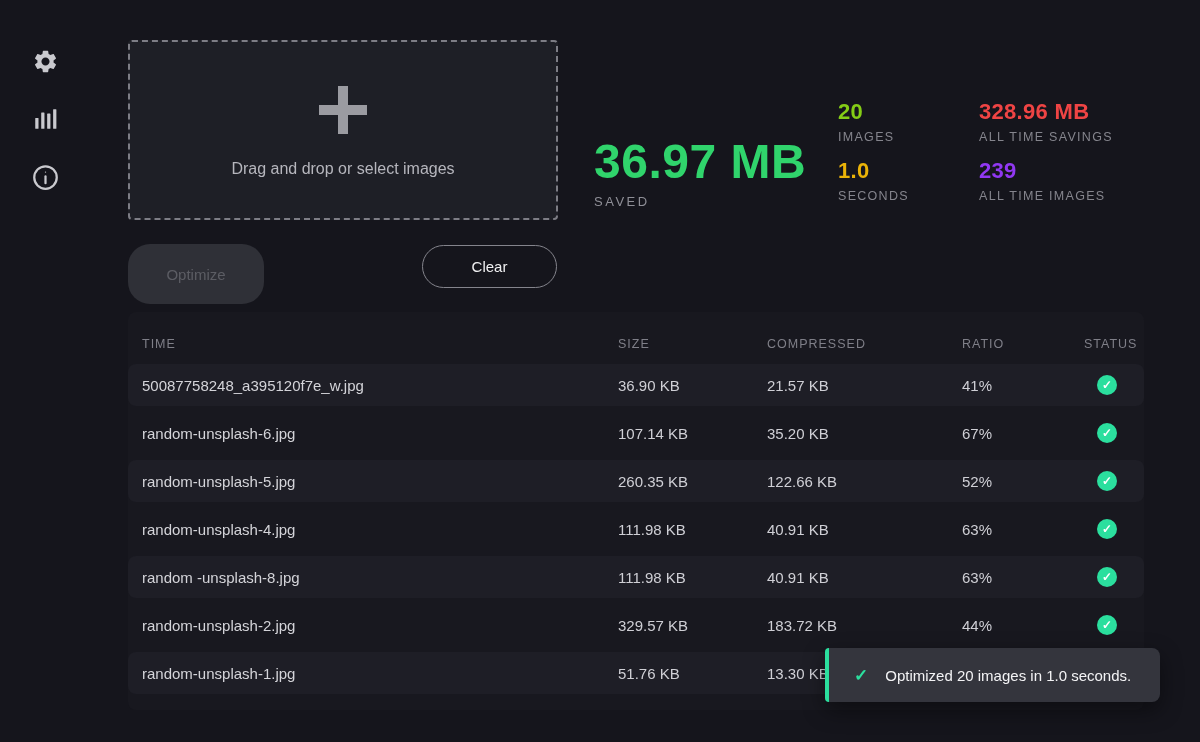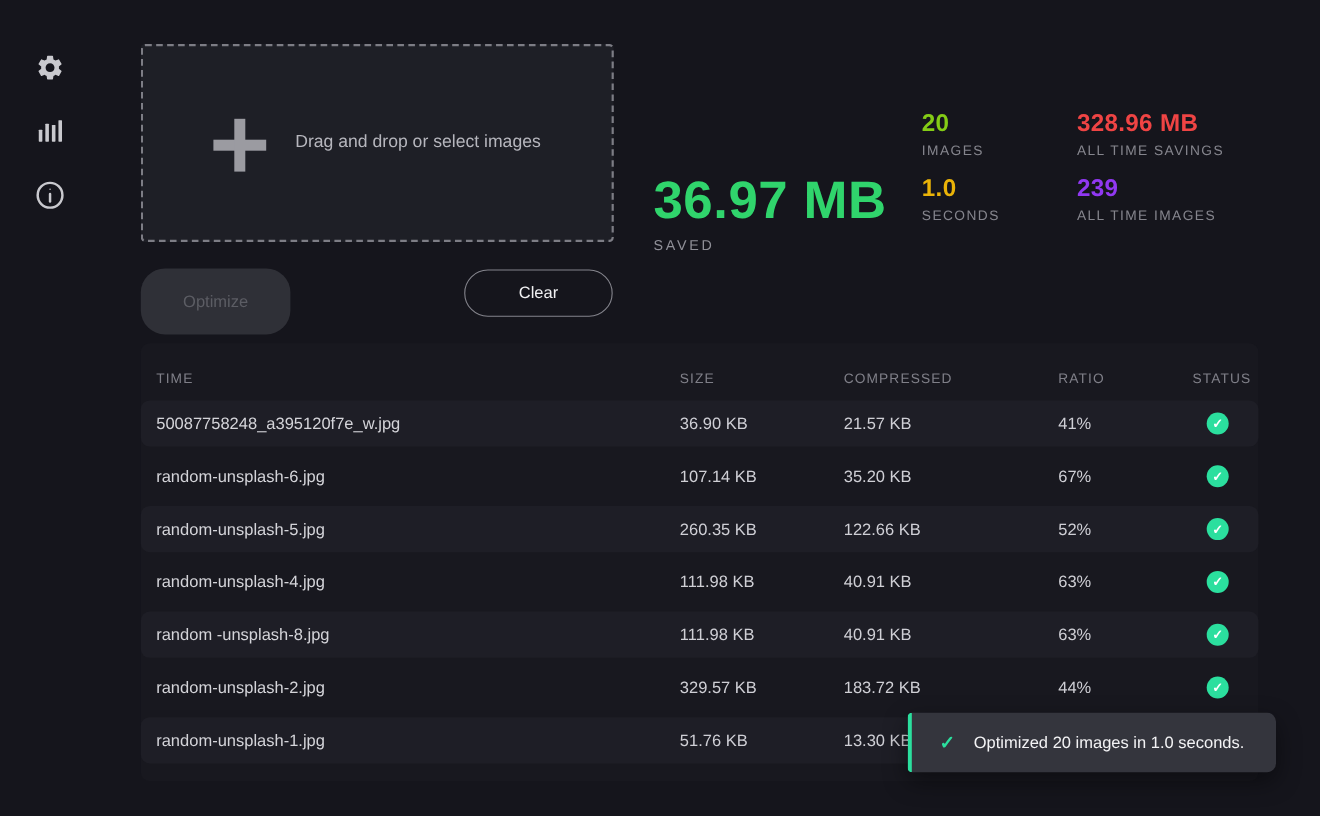--- a/index.html
+++ b/index.html
@@ -17,31 +17,31 @@
   .sidebar { position:absolute; left:0; top:0; width:90px; height:742px; display:flex; flex-direction:column; align-items:center; padding-top:44px; gap:24px; }
   .side-btn { background:none; border:none; cursor:pointer; width:34px; height:34px; display:flex; align-items:center; justify-content:center; }
   .side-btn svg { display:block; }
 
   
   .dropzone {
     position:absolute; left:128px; top:40px; width:430px; height:180px;
     background:#1e1f26;
     border:2px dashed #7d7d85;
     border-radius:4px;
-    display:flex; flex-direction:row; align-items:center; justify-content:center;
+    display:flex; flex-direction:column; align-items:center; justify-content:center;
     gap:26px; cursor:pointer;
   }
   .plus { position:relative; width:48px; height:48px; margin-top:4px; }
   .plus::before, .plus::after { content:""; position:absolute; background:#9b9ba1; }
   .plus::before { left:0; top:19px; width:48px; height:10px; }
   .plus::after  { left:19px; top:0; width:10px; height:48px; }
   .dz-label { font-size:16px; color:#b6b6bd; }
 
   
-  .saved { position:absolute; left:594px; top:138px;margin-top:21px; }
+  .saved { position:absolute; left:594px; top:138px; }
   .saved-value { font-size:48px; font-weight:bold; letter-spacing:0.5px; line-height:48px; }
   .saved-label { margin-top:8px; font-size:13px; letter-spacing:2.5px; color:#8f8f97; }
 
   
   .stats-col { position:absolute; top:99px; display:flex; flex-direction:column; }
   .stats-col.col1 { left:838px; }
   .stats-col.col2 { left:979px; }
   .stat { margin-bottom:14px; }
   .stat-value { font-size:22px; font-weight:bold; line-height:26px; letter-spacing:0.3px; }
   .stat-label { margin-top:5px; font-size:12.5px; letter-spacing:1.3px; color:#85858d; }

